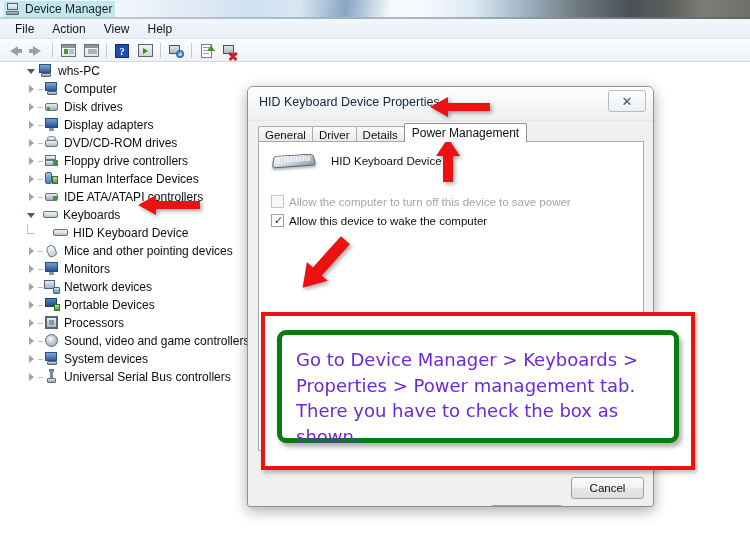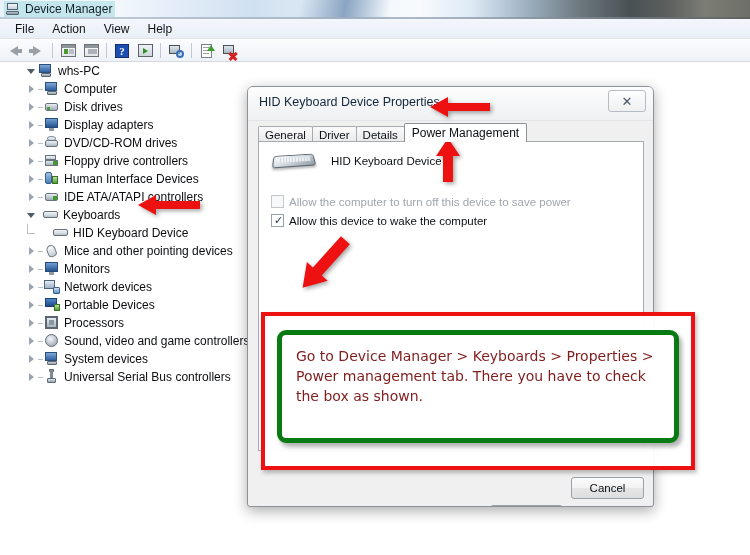--- a/index.html
+++ b/index.html
@@ -466,23 +466,23 @@
     left: 277px; top: 330px;
     width: 402px; height: 113px;
     border: 5px solid #0a7a12;
     border-radius: 9px;
     box-sizing: border-box;
     background: #ffffff;
     box-shadow: 3px 4px 4px rgba(0,0,0,0.30);
     padding: 12px 14px;
   }
   #green-text {
-    font-size: 14px;
+    font-size: 18px;
     line-height: 1.42;
-    color: #7f1d1d;
+    color: #6d28d9;
     font-family: "DejaVu Sans", sans-serif;
   }
 </style>
 </head>
 <body>
 
 <div id="aero-titlebar">
   <div id="win-title-wrap">
     <span class="dm-icon">
       <span class="scr"></span>

